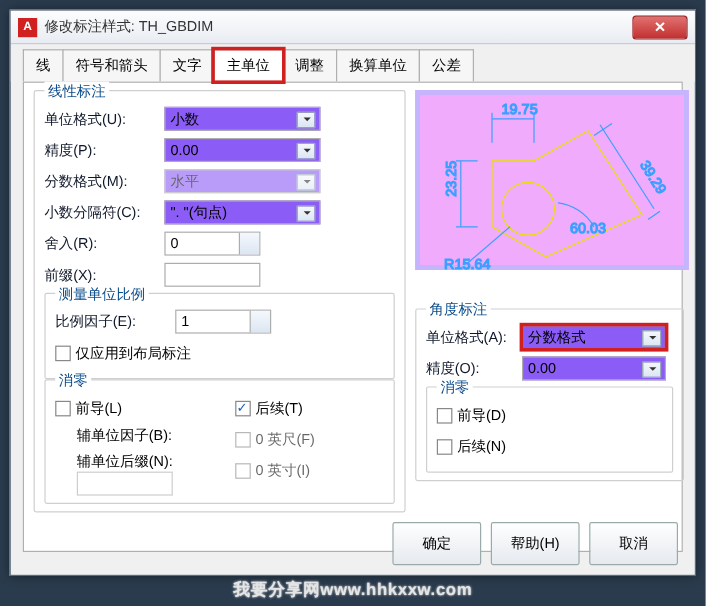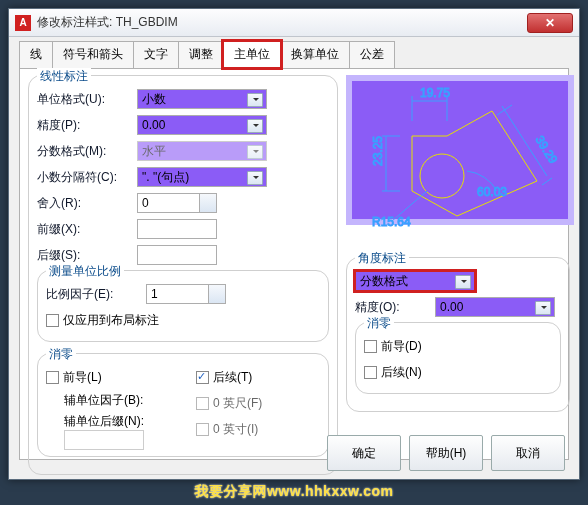--- a/index.html
+++ b/index.html
@@ -7,60 +7,60 @@
 .window{position:absolute;left:8px;top:8px;width:572px;height:472px;background:#f0f0f0;border:1px solid #5a6b7c;box-shadow:0 0 8px rgba(0,0,0,.5)}
 .titlebar{height:28px;background:linear-gradient(#fdfdfe,#e8ecf2);display:flex;align-items:center;padding:0 0 0 6px;border-bottom:1px solid #c0c5cc}
 .app-icon{width:16px;height:16px;background:#d02020;color:#fff;font-weight:bold;font-size:10px;display:flex;align-items:center;justify-content:center;margin-right:6px}
 .title-text{flex:1;color:#333}
 .win-close{width:46px;height:20px;background:linear-gradient(#e27070,#c13030);border:1px solid #a02020;border-radius:3px;display:flex;align-items:center;justify-content:center;margin-right:6px}
 .win-close-x{color:#fff;font-size:12px;font-weight:bold}
 .tabs{display:flex;padding:4px 10px 0 10px;background:#f0f0f0}
 .tab{padding:4px 10px;border:1px solid #b0b0b0;border-bottom:none;background:#f6f6f6;margin-right:-1px;position:relative}
 .tab.active{background:#fff;z-index:2;border-bottom:1px solid #fff;outline:3px solid #d02020;outline-offset:-1px}
 .tab-content{background:#fff;margin:0 10px 8px 10px;border:1px solid #b0b0b0;padding:8px;height:392px;position:relative}
-.groupbox{border:1px solid #cfcfcf;border-radius:13px;padding:8px 8px 6px 8px;margin-bottom:11px;position:relative}
+.groupbox{border:1px solid #cfcfcf;border-radius:2px;padding:8px 8px 6px 8px;margin-bottom:0;position:relative}
 .groupbox>.legend{position:absolute;top:-8px;left:8px;background:#fff;padding:0 3px;color:#0a4b8a}
 .row{display:flex;align-items:center;margin:4px 0;min-height:22px}
 .lbl{width:100px;color:#0f172a}
 .combo{flex:1;height:20px;border:1px solid #adadad;background:#8b5cf6;display:flex;align-items:center;padding:0 4px;position:relative;max-width:130px}
 .combo::after{content:"";position:absolute;right:3px;top:3px;width:14px;height:12px;background:linear-gradient(#f5f8fc,#dbe6f3);border:1px solid #9ab;border-radius:1px}
 .combo::before{content:"";position:absolute;right:7px;top:8px;border:3px solid transparent;border-top-color:#333;z-index:1}
 .spin{width:80px;height:20px;border:1px solid #adadad;background:#fff;position:relative;padding:0 4px;display:flex;align-items:center}
 .spin::after{content:"";position:absolute;right:0;top:0;width:16px;height:100%;background:linear-gradient(#f5f8fc,#dbe6f3);border-left:1px solid #adadad}
 .txt{width:80px;height:20px;border:1px solid #adadad;background:#fff;padding:0 4px}
 .cb{width:13px;height:13px;border:1px solid #888;background:#fff;margin-right:4px;display:inline-block;vertical-align:middle;position:relative}
 .cb.checked::after{content:"✓";position:absolute;left:0;top:-2px;font-size:11px;color:#2060c0}
 .left-col{position:absolute;left:8px;top:6px;width:310px}
 .right-col{position:absolute;left:326px;top:6px;width:224px}
-.preview{width:228px;height:150px;background:#8b5cf6;border:6px solid #c4b5fd;position:relative}
+.preview{width:228px;height:150px;background:#f0abfc;border:4px solid #c4b5fd;position:relative}
 .preview svg{position:absolute;left:0;top:0}
 .subrows{margin-left:18px}
 .highlight-combo{outline:3px solid #d02020;outline-offset:-1px}
 .bottom-btns{position:absolute;bottom:8px;right:14px;display:flex;gap:8px}
 .btn{width:74px;height:36px;border:1px solid #9aa;background:linear-gradient(#fefefe,#e6eaef);display:flex;align-items:center;justify-content:center;border-radius:2px}
-.watermark{position:absolute;bottom:4px;left:50%;transform:translateX(-50%);color:#fde047;font-weight:bold;font-size:14px;letter-spacing:.5px;text-shadow:0 0 2px #fff}
+.watermark{position:absolute;bottom:4px;left:50%;transform:translateX(-50%);color:#e5e5e5;font-weight:bold;font-size:14px;letter-spacing:.5px;text-shadow:0 0 2px #fff}
 </style>
 </head>
 <body>
 
 <div class="window">
   <div class="titlebar">
     <div class="app-icon">A</div>
     <div class="title-text">修改标注样式: TH_GBDIM</div>
     <div class="win-close">
         <span class="win-close-x">✕</span>
       </div>
   </div>
 
   <div class="tabs">
     <div class="tab">线</div>
     <div class="tab">符号和箭头</div>
     <div class="tab">文字</div>
+    <div class="tab active">主单位</div>
     <div class="tab">调整</div>
-    <div class="tab active">主单位</div>
     <div class="tab">换算单位</div>
     <div class="tab">公差</div>
   </div>
 
   <div class="tab-content">
 
     <div class="left-col">
       <div class="groupbox">
         <div class="legend">线性标注</div>
         <div class="row">
@@ -88,24 +88,20 @@
             </div>
           </div>
         <div class="row">
             <span class="lbl">舍入(R):</span>
             <div class="spin">
               <span>0</span>
             </div>
           </div>
         <div class="row">
             <span class="lbl">前缀(X):</span>
-            <input class="txt" value="" style="">
-          </div>
-        <div class="row">
-            <span class="lbl">后缀(S):</span>
             <input class="txt" value="" style="">
           </div>
 
         <div class="groupbox" style="margin-top:4px">
           <div class="legend">测量单位比例</div>
           <div class="row">
               <span class="lbl">比例因子(E):</span>
               <div class="spin">
                 <span>1</span>
               </div>
@@ -173,20 +169,21 @@
             <text x="20" y="145">R15.64</text>
             <path d="M115 90 A40 40 0 0 1 145 110" fill="none"></path>
             <text x="125" y="115">60.03</text>
           </g>
         </svg>
       </div>
 
       <div class="groupbox" style="margin-top:32px">
         <div class="legend">角度标注</div>
         <div class="row">
+            <span class="lbl" style="width:80px">单位格式(A):</span>
             <div class="combo highlight-combo" style="max-width:120px">
               <span>分数格式</span>
             </div>
           </div>
         <div class="row">
             <span class="lbl" style="width:80px">精度(O):</span>
             <div class="combo" style="max-width:120px">
               <span>0.00</span>
             </div>
           </div>

